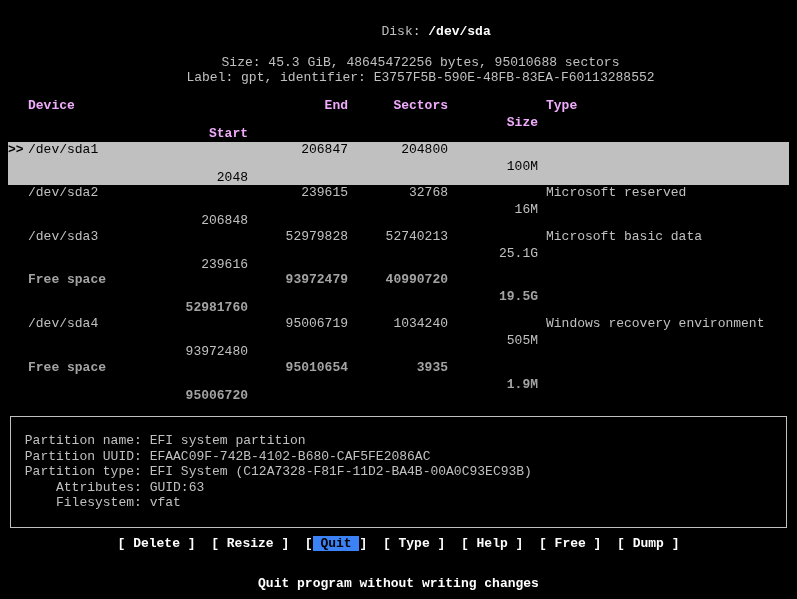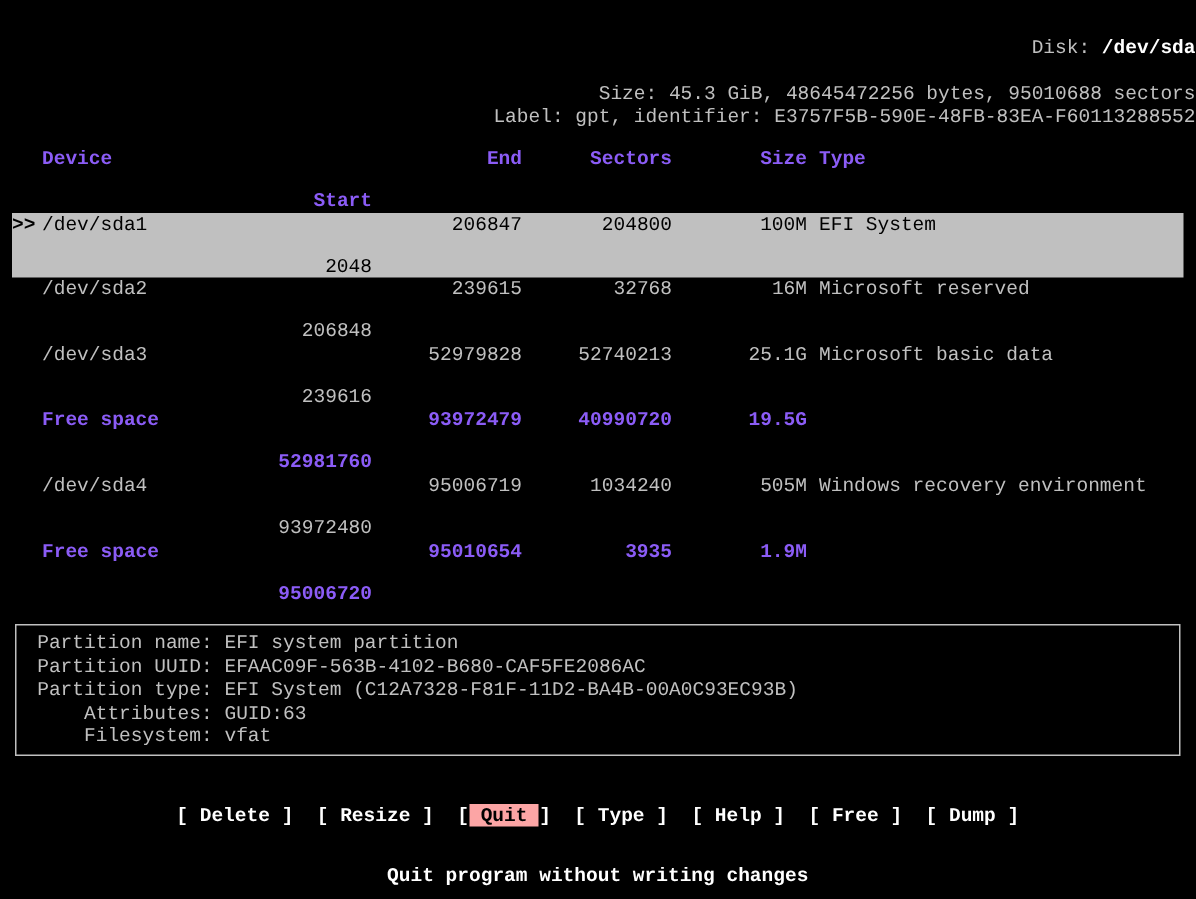--- a/index.html
+++ b/index.html
@@ -7,56 +7,56 @@
       background: #000;
       color: #c0c0c0;
       font-family: "Courier New", monospace;
       font-size: 13px;
       line-height: 1.2;
       width: 797px;
       height: 599px;
       padding: 8px 0;
       overflow: hidden;
     }
-    .header { text-align: right; margin-bottom: 12px; margin-left: 44px; }
+    .header { text-align: center; margin-bottom: 12px; margin-left: 44px; }
     .header-line { white-space: pre; }
     .bold { font-weight: bold; color: #fff; }
     .table { padding: 0 8px; }
-    .table-header { display: flex; font-weight: bold; color: #8b5cf6; }
+    .table-header { display: flex; font-weight: bold; color: #f0abfc; }
     .row { display: flex; white-space: pre; }
     .row.selected { background: #c0c0c0; color: #000; }
     .row.selected .bold { color: #000; }
-    .green { color: #8b5cf6; font-weight: bold; }
+    .green { color: #a3a3a3; font-weight: bold; }
     .col-pointer { width: 20px; text-align: left; }
     .col-device { width: 130px; text-align: left; }
     .col-start { width: 90px; text-align: right; margin-top: 28px; }
     .col-end { width: 100px; text-align: right; }
     .col-sectors { width: 100px; text-align: right; }
-    .col-size { width: 90px; text-align: right; }
+    .col-size { width: 90px; text-align: right; margin-top: 17px; }
     .col-type { flex: 1; text-align: left; padding-left: 8px; }
     .info-box {
       border: 1px solid #c0c0c0;
       margin: 12px 10px 8px 10px;
-      padding: 4px 6px;
+      padding: 16px 6px;
       position: absolute;
       top: 404px;
       left: 0;
       right: 0;
     }
     .info-line { white-space: pre; }
     .buttons {
       text-align: center;
       color: #fff;
       font-weight: bold;
       position: absolute;
       top: 536px;
       width: 100%;
     }
     .btn { display: inline; margin-top: 24px; }
-    .btn-active { background: #fca5a5; color: #000; font-family: Liberation Mono, monospace; }
+    .btn-active { background: #3b82f6; color: #000; font-family: Liberation Mono, monospace; }
     .hint {
       text-align: center;
       color: #fff;
       font-weight: bold;
       position: absolute;
       top: 576px;
       width: 100%;
     }
   </style>
 </head>
@@ -74,32 +74,32 @@
   <div class="row table-header">
     <span class="col-pointer"></span>
     <span class="col-device">Device</span>
     <span class="col-start">Start</span>
     <span class="col-end">End</span>
     <span class="col-sectors">Sectors</span>
     <span class="col-size">Size</span>
     <span class="col-type">Type</span>
   </div>
   <div id="rows">
-      <div class="row selected"><span class="col-pointer bold">&gt;&gt;</span><span class="col-device">/dev/sda1</span><span class="col-start">2048</span><span class="col-end">206847</span><span class="col-sectors">204800</span><span class="col-size">100M</span><span class="col-type">EFI System</span></div>
+      <div class="row selected"><span class="col-pointer bold">&gt;&gt;</span><span class="col-device">/dev/sda1</span><span class="col-start">2048</span><span class="col-end">206847</span><span class="col-sectors">204800</span><span class="col-size">100M</span></div>
       <div class="row"><span class="col-pointer bold"></span><span class="col-device">/dev/sda2</span><span class="col-start">206848</span><span class="col-end">239615</span><span class="col-sectors">32768</span><span class="col-size">16M</span><span class="col-type">Microsoft reserved</span></div>
       <div class="row"><span class="col-pointer bold"></span><span class="col-device">/dev/sda3</span><span class="col-start">239616</span><span class="col-end">52979828</span><span class="col-sectors">52740213</span><span class="col-size">25.1G</span><span class="col-type">Microsoft basic data</span></div>
       <div class="row"><span class="col-pointer bold"></span><span class="col-device green">Free space</span><span class="col-start green">52981760</span><span class="col-end green">93972479</span><span class="col-sectors green">40990720</span><span class="col-size green">19.5G</span><span class="col-type"></span></div>
       <div class="row"><span class="col-pointer bold"></span><span class="col-device">/dev/sda4</span><span class="col-start">93972480</span><span class="col-end">95006719</span><span class="col-sectors">1034240</span><span class="col-size">505M</span><span class="col-type">Windows recovery environment</span></div>
       <div class="row"><span class="col-pointer bold"></span><span class="col-device green">Free space</span><span class="col-start green">95006720</span><span class="col-end green">95010654</span><span class="col-sectors green">3935</span><span class="col-size green">1.9M</span><span class="col-type"></span></div>
     </div>
 </div>
 
 <div class="info-box">
   <div class="info-line"><span> Partition name: </span><span>EFI system partition</span></div>
-  <div class="info-line"><span> Partition UUID: </span><span>EFAAC09F-563B-4102-B680-CAF5FE2086AC</span></div>
+  <div class="info-line"><span> Partition UUID: </span><span>EFAAC09F-742B-4102-B680-CAF5FE2086AC</span></div>
   <div class="info-line"><span> Partition type: </span><span>EFI System (C12A7328-F81F-11D2-BA4B-00A0C93EC93B)</span></div>
   <div class="info-line"><span>     Attributes: </span><span>GUID:63</span></div>
   <div class="info-line"><span>     Filesystem: </span><span>vfat</span></div>
 </div>
 
 <div class="buttons">
   <span class="btn">[ <span>Delete</span> ]</span>
   &nbsp;<span class="btn">[ <span>Resize</span> ]</span>
   &nbsp;<span class="btn">[<span class="btn-active">  <span>Quit</span>  </span>]</span>
   &nbsp;<span class="btn">[  <span>Type</span>  ]</span>

